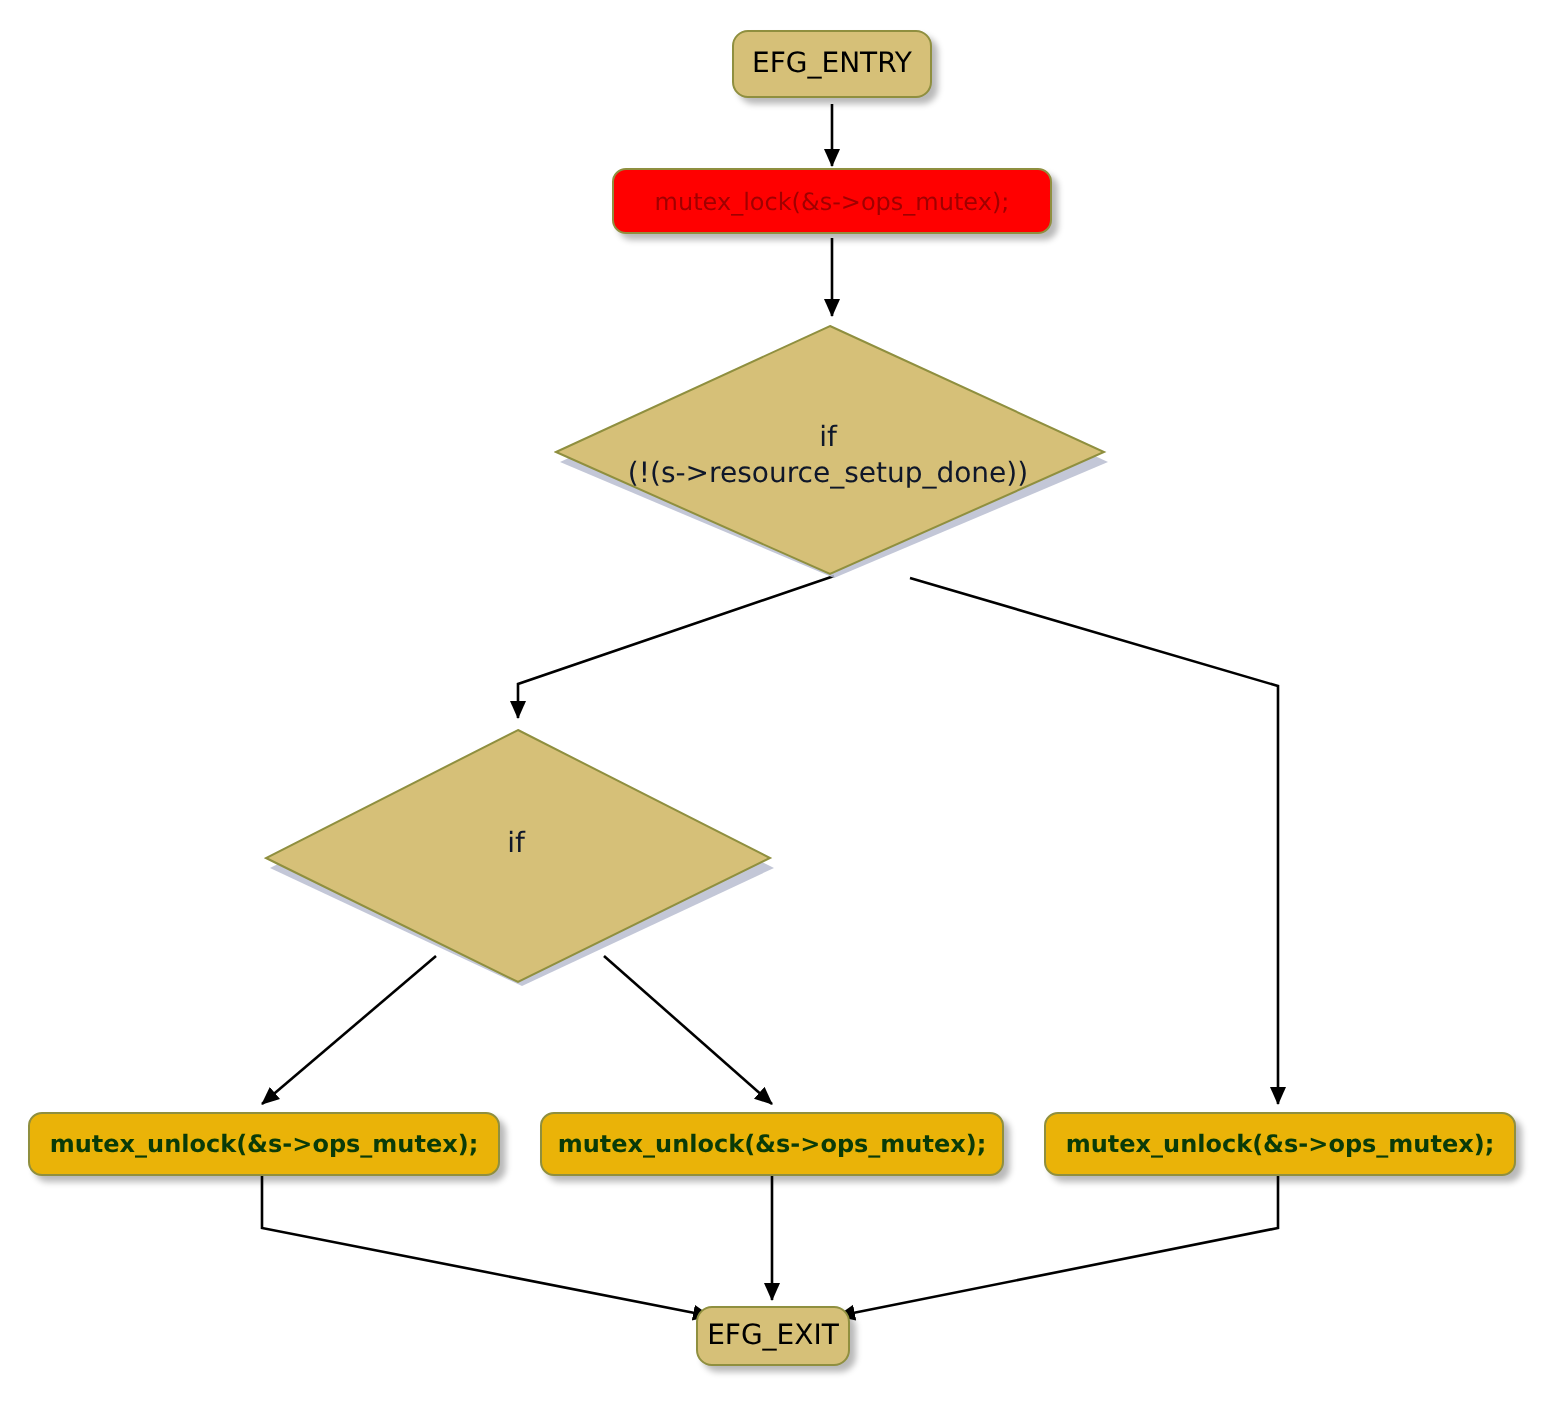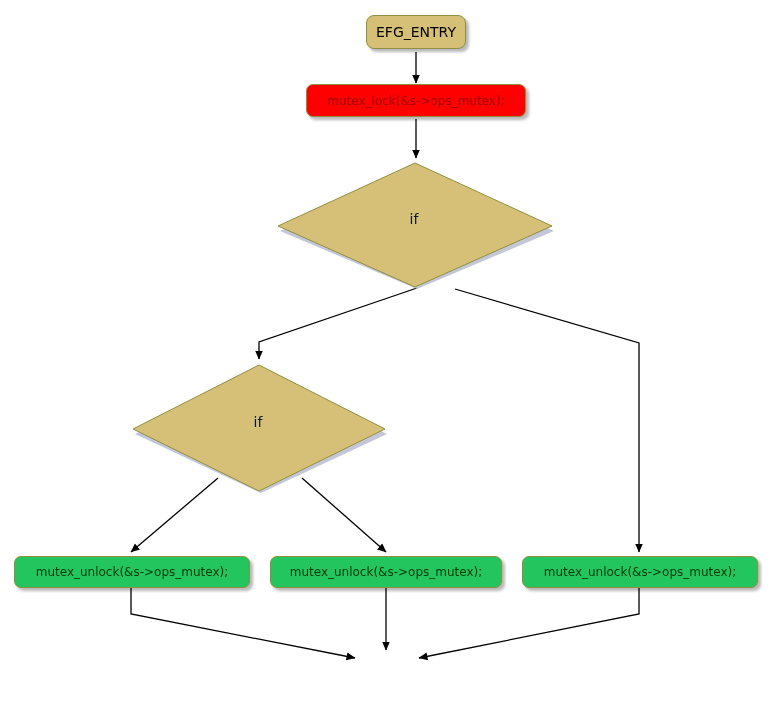--- a/index.html
+++ b/index.html
@@ -55,22 +55,23 @@
     justify-content: center;
     font-size: 12px;
     white-space: nowrap;
     border: 1px solid #8F8F3F;
   }
   .stmt-red {
     background: #FF0000;
     color: #A00000;
   }
   .stmt-green {
-    background: #22c55e;
+    background: #eab308;
     color: #0A3B08;
+    font-weight: bold;
   }
 
   
   .diamond-wrap {
     position: absolute;
   }
   .diamond-shape {
     position: absolute;
     left: 0;
     top: 0;
@@ -124,21 +125,21 @@
 
   <div class="node stmt stmt-red" style="left:306px; top:84px; width:220px; height:33px;">
     <span>mutex_lock(&amp;s-&gt;ops_mutex);</span>
   </div>
 
   <div class="diamond-wrap" style="left:277px; top:162px; width:278px; height:128px;">
     <svg class="diamond-shape" viewBox="0 0 278 128" preserveAspectRatio="none">
       <polygon points="140,6 277,69 140,127 3,69" fill="#b9bdd0" opacity="0.85"></polygon>
       <polygon points="138,1 275,64 138,125 1,64" fill="#D6C078" stroke="#8F8F3F" stroke-width="1"></polygon>
     </svg>
-    <div class="diamond-label" style="left:0px; top:49px; width:274px;"><span>if</span><br></div>
+    <div class="diamond-label" style="left:0px; top:49px; width:274px;"><span>if</span><br><span>(!(s-&gt;resource_setup_done))</span></div>
   </div>
 
   <div class="diamond-wrap" style="left:132px; top:364px; width:256px; height:130px;">
     <svg class="diamond-shape" viewBox="0 0 256 130" preserveAspectRatio="none">
       <polygon points="129,6 255,70 129,129 3,70" fill="#b9bdd0" opacity="0.85"></polygon>
       <polygon points="127,1 253,65 127,127 1,65" fill="#D6C078" stroke="#8F8F3F" stroke-width="1"></polygon>
     </svg>
     <div class="diamond-label" style="left:0px; top:50px; width:252px;"><span>if</span><br></div>
   </div>
 
@@ -147,14 +148,17 @@
   </div>
 
   <div class="node stmt stmt-green" style="left:270px; top:556px; width:232px; height:32px;">
     <span>mutex_unlock(&amp;s-&gt;ops_mutex);</span>
   </div>
 
   <div class="node stmt stmt-green" style="left:522px; top:556px; width:236px; height:32px;">
     <span>mutex_unlock(&amp;s-&gt;ops_mutex);</span>
   </div>
 
+  <div class="node term" style="left:348px; top:653px; width:77px; height:30px;">
+    <span>EFG_EXIT</span>
+  </div>
 
 </div>
 
 </body></html>

